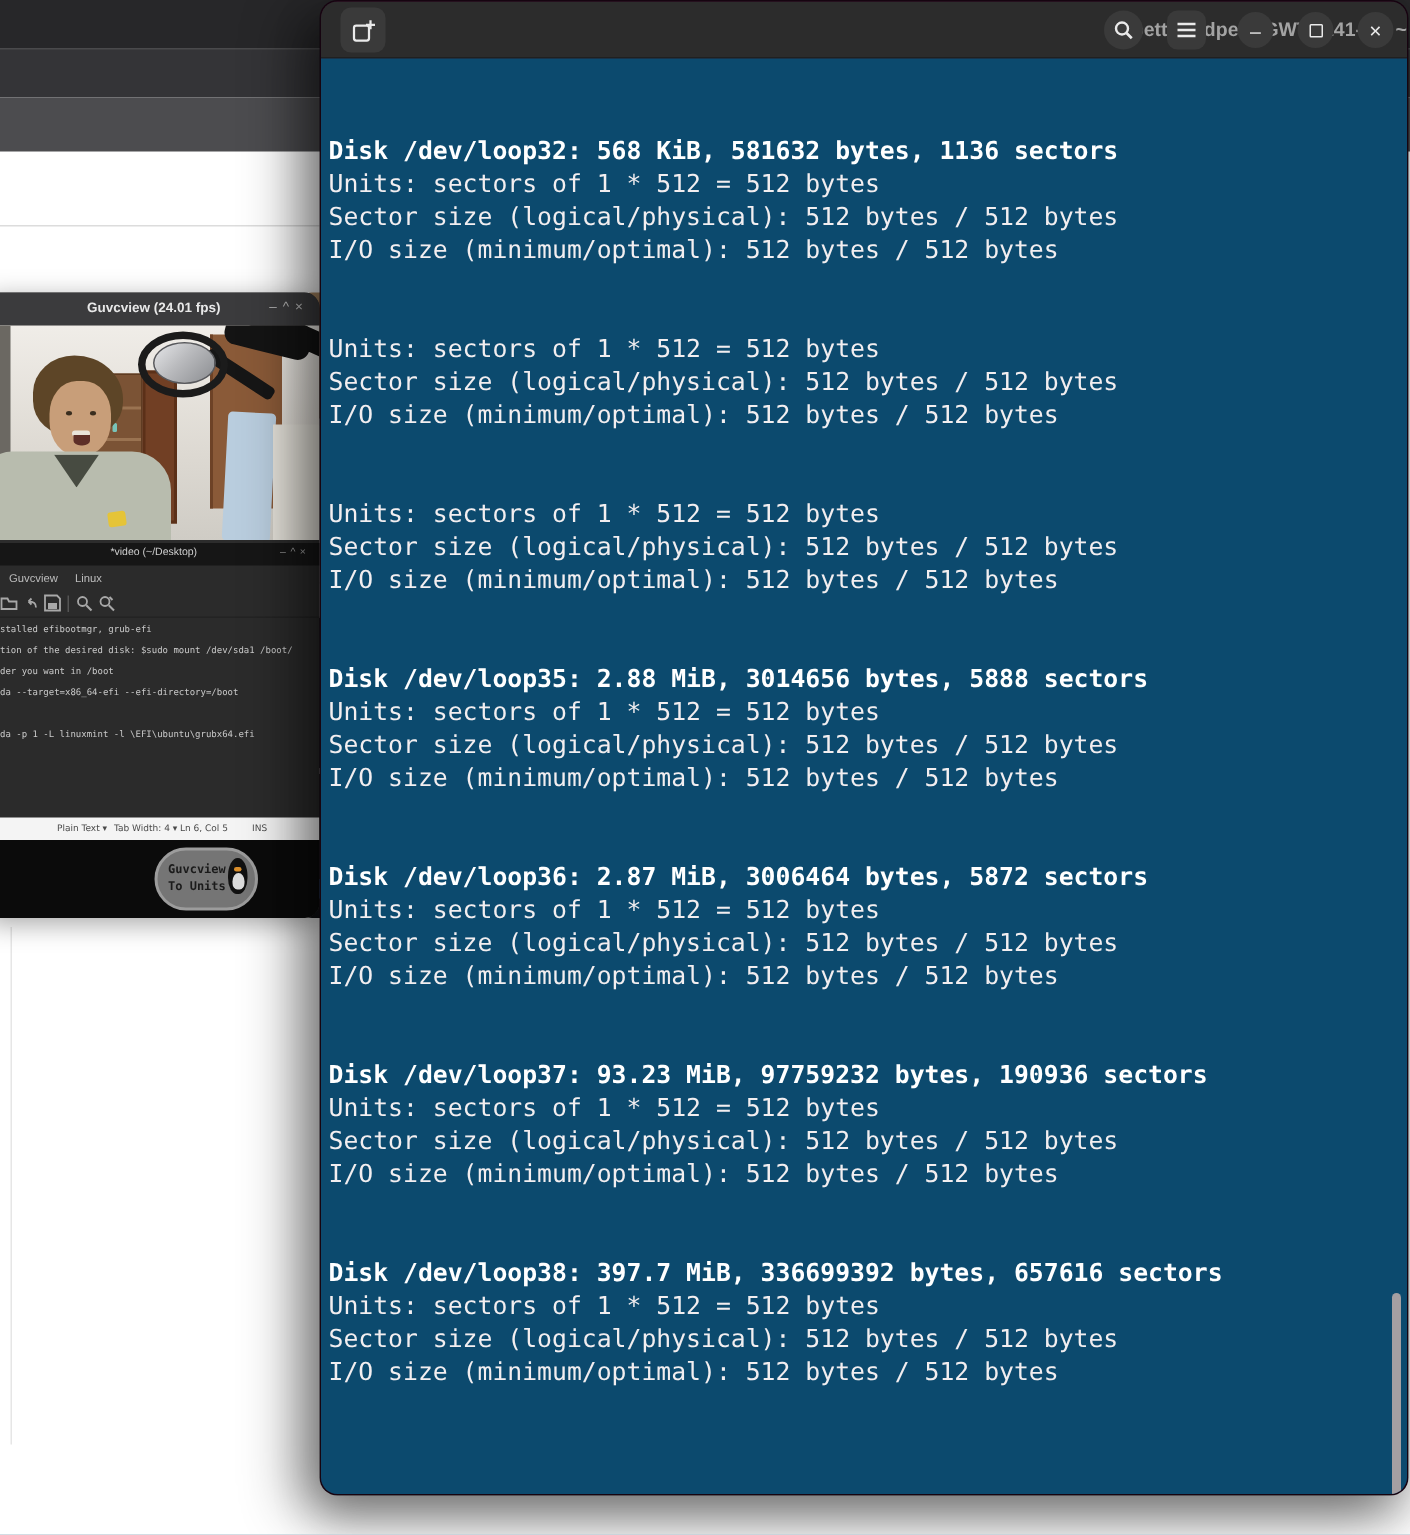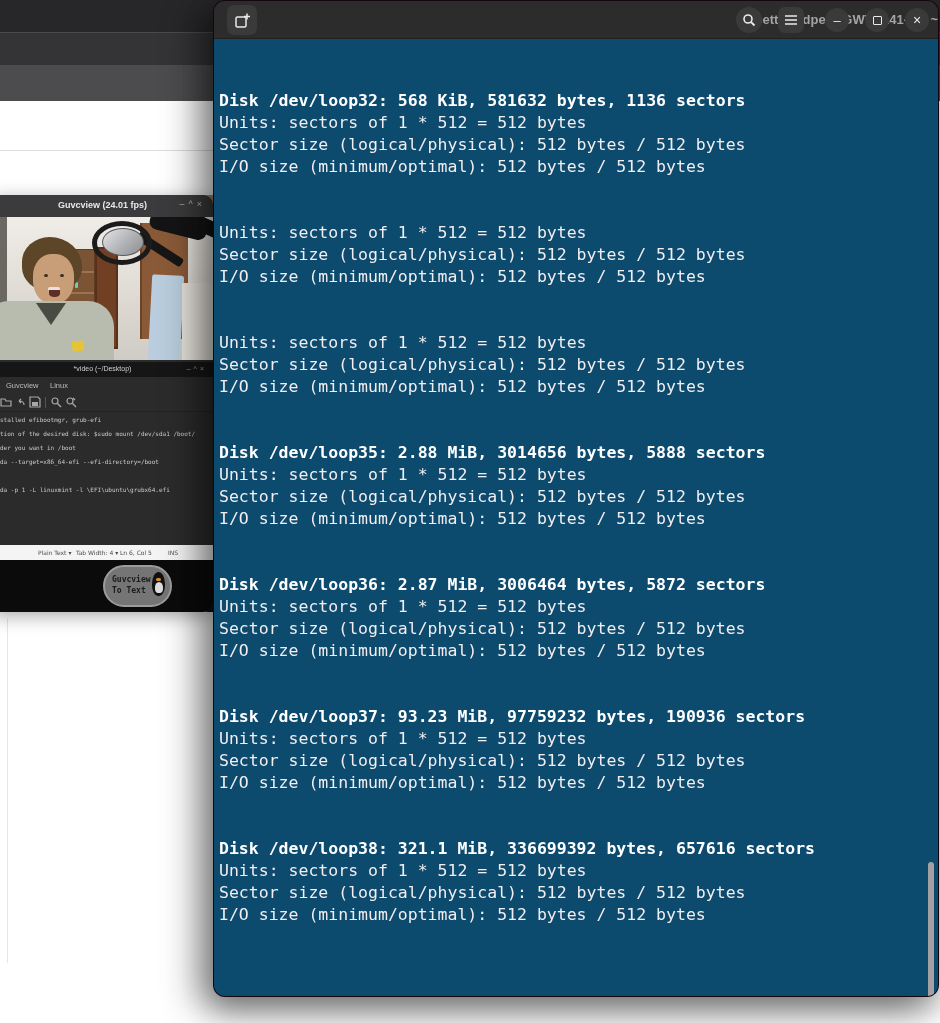--- a/index.html
+++ b/index.html
@@ -207,21 +207,21 @@
       <div class="ed-status">
         <span style="left:46px">Plain Text ▾</span>
         <span style="left:84px">Tab Width: 4 ▾</span>
         <span style="left:128px">Ln 6, Col 5</span>
         <span style="left:176px">INS</span>
       </div>
     </div>
 
     <div class="black-band">
       <div class="stl-logo">
-        <div class="stl-text"><span>Guvcview</span><br><span>To Text</span></div>
+        <div class="stl-text"><span>Guvcview</span><br><span>To Units</span></div>
         <div class="stl-penguin">
           <div class="pbody"></div>
             <div class="pbeak"></div>
             <div class="pbelly"></div>
         </div>
       </div>
     </div>
   </div>
 
   <div class="abs terminal">
@@ -285,21 +285,21 @@
             <div class="tline">Sector size (logical/physical): 512 bytes / 512 bytes</div>
             <div class="tline">I/O size (minimum/optimal): 512 bytes / 512 bytes</div>
           </div>
           <div class="tblock">
             <div class="tline thead">Disk /dev/loop37: 93.23 MiB, 97759232 bytes, 190936 sectors</div>
             <div class="tline">Units: sectors of 1 * 512 = 512 bytes</div>
             <div class="tline">Sector size (logical/physical): 512 bytes / 512 bytes</div>
             <div class="tline">I/O size (minimum/optimal): 512 bytes / 512 bytes</div>
           </div>
           <div class="tblock">
-            <div class="tline thead">Disk /dev/loop38: 321.1 MiB, 336699392 bytes, 657616 sectors</div>
+            <div class="tline thead">Disk /dev/loop38: 397.7 MiB, 336699392 bytes, 657616 sectors</div>
             <div class="tline">Units: sectors of 1 * 512 = 512 bytes</div>
             <div class="tline">Sector size (logical/physical): 512 bytes / 512 bytes</div>
             <div class="tline">I/O size (minimum/optimal): 512 bytes / 512 bytes</div>
           </div>
         </div>
 
       <div class="term-scrollbar"></div>
     </div>
   </div>
 

